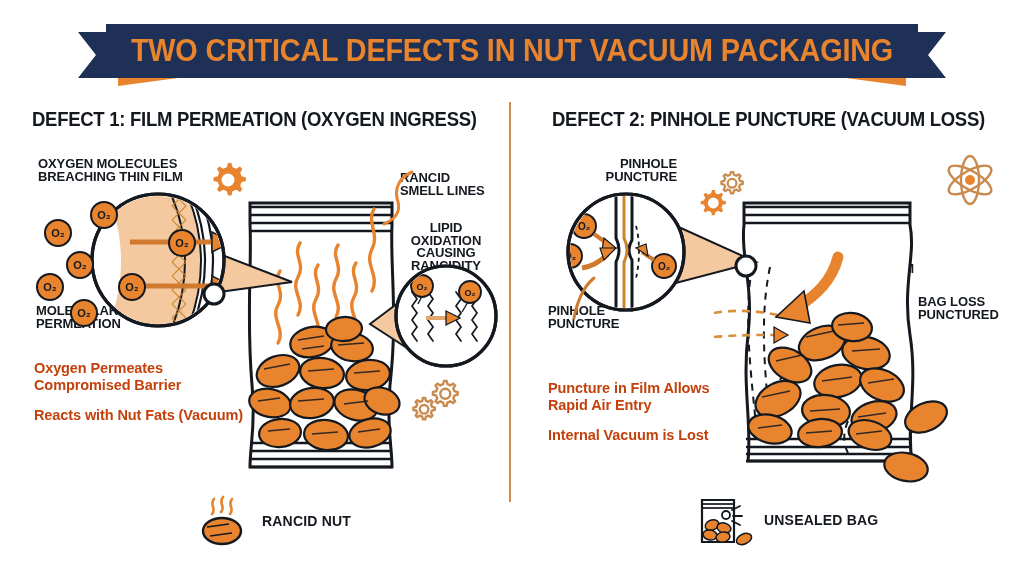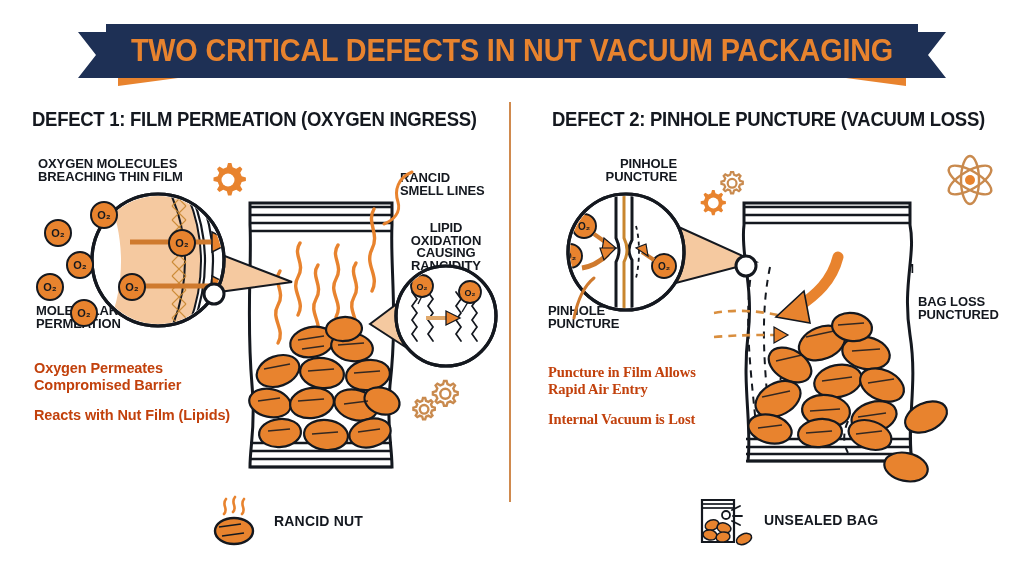--- a/index.html
+++ b/index.html
@@ -299,24 +299,24 @@
                l-2.8 .8 l-1 2.4 l1.5 2.5 l-1.6 1.6 l-2.5-1.5 l-2.4 1 l-.8 2.8 l-2.2 0 l-.8-2.8
                l-2.4-1 l-2.5 1.5 l-1.6-1.6 l1.5-2.5 l-1-2.4 l-2.8-.8 l0-2.2 l2.8-.8 l1-2.4
                l-1.5-2.5 l1.6-1.6 l2.5 1.5 l2.4-1 Z"></path>
       <circle cx="20.1" cy="41.3" r="4.3"></circle>
     </g>
   </svg>
 
   <div class="bullets" style="left:34px; top:360px; width:230px;">
     <div class="bullet">Oxygen Permeates
 Compromised Barrier</div>
-    <div class="bullet">Reacts with Nut Film (Lipids)</div>
+    <div class="bullet">Reacts with Nut Fats (Vacuum)</div>
   </div>
 
-  <div class="legend" style="left:208px; top:495px;justify-content:center;">
+  <div class="legend" style="left:196px; top:495px;justify-content:center;">
     <svg width="56" height="52" viewBox="0 0 56 52">
       <g fill="none" stroke="#E8832E" stroke-width="2.6" stroke-linecap="round">
         <path d="M16 19 c5 -5 -3 -9 2 -15"></path>
         <path d="M25 17 c5 -5 -3 -9 2 -15"></path>
         <path d="M34 19 c5 -5 -3 -9 2 -15"></path>
       </g>
       <ellipse cx="26" cy="36" rx="19" ry="13" fill="#E8832E" stroke="#14181F" stroke-width="2.4"></ellipse>
       <g stroke="#14181F" stroke-width="1.5" fill="none">
         <path d="M11 32 l22 -3"></path>
           <path d="M14 41 l22 -3"></path>
@@ -464,21 +464,21 @@
 
   <svg class="art" style="left:942px; top:152px;" width="56" height="56" viewBox="0 0 56 56">
     <g fill="none" stroke="#C98A4E" stroke-width="2.4">
       <ellipse cx="28" cy="28" rx="9" ry="24"></ellipse>
       <ellipse cx="28" cy="28" rx="9" ry="24" transform="rotate(60 28 28)"></ellipse>
       <ellipse cx="28" cy="28" rx="9" ry="24" transform="rotate(120 28 28)"></ellipse>
     </g>
     <circle cx="28" cy="28" r="5" fill="#E8832E"></circle>
   </svg>
 
-  <div class="bullets" style="left:548px; top:364px; width:250px;font-family:Liberation Serif, serif;">
+  <div class="bullets" style="left:548px; top:380px; width:250px;">
     <div class="bullet">Puncture in Film Allows
 Rapid Air Entry</div>
     <div class="bullet">Internal Vacuum is Lost</div>
   </div>
 
   <div class="legend" style="left:692px; top:492px;">
     <svg width="62" height="56" viewBox="0 0 62 56">
       <path d="M10 8 L42 8 L42 50 L10 50 Z" fill="#ffffff" stroke="#14181F" stroke-width="2.2"></path>
       <g stroke="#14181F" stroke-width="1.7">
         <line x1="10" y1="12" x2="42" y2="12"></line>

